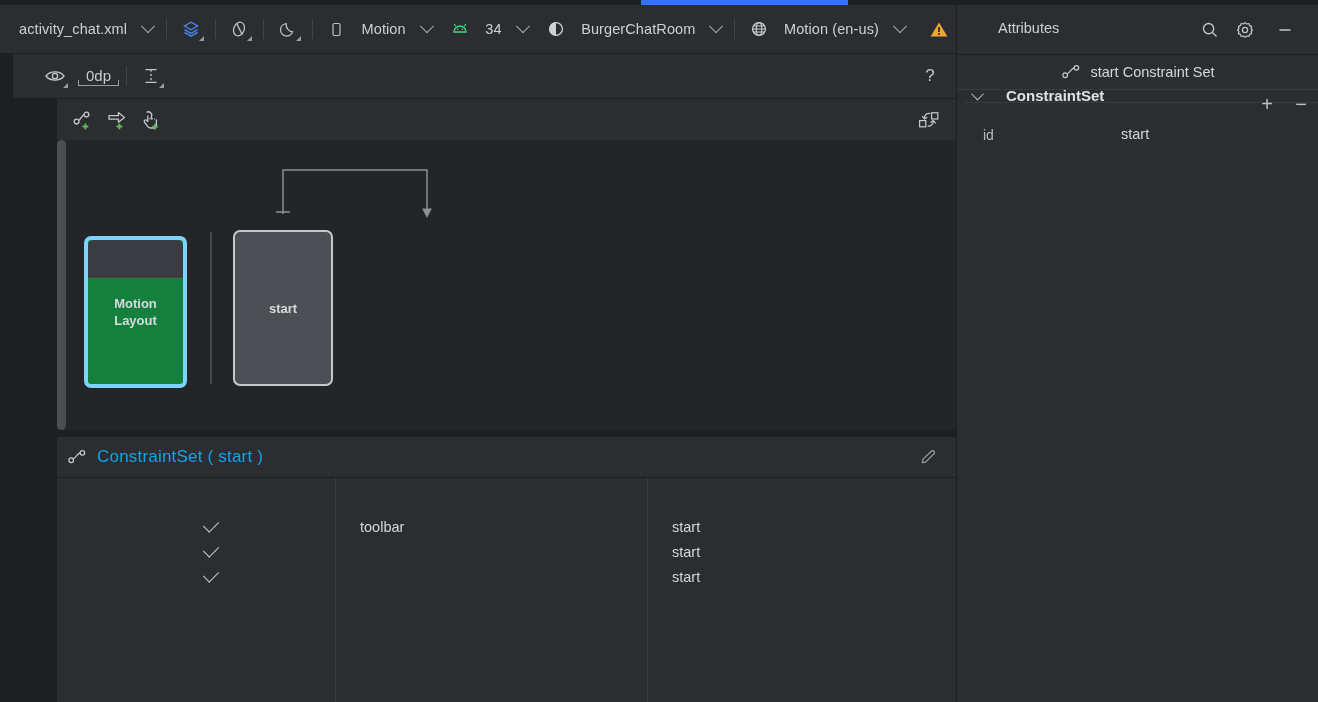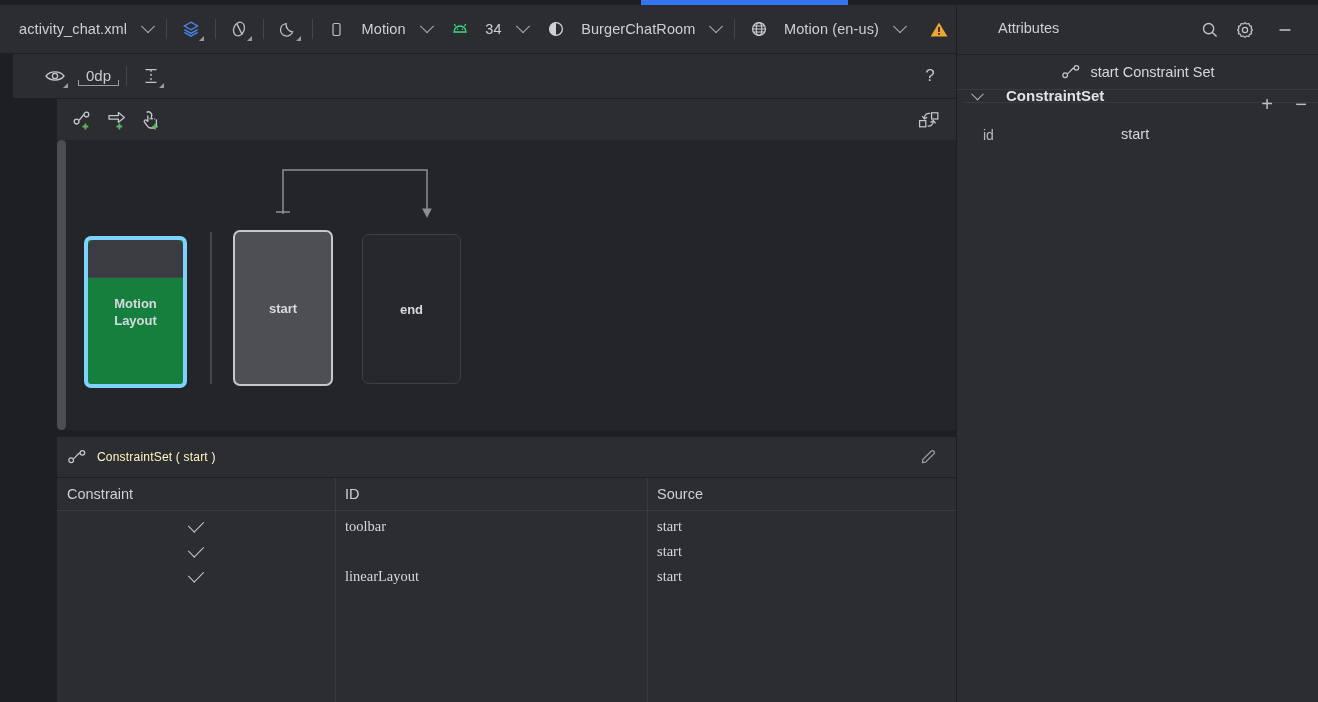--- a/index.html
+++ b/index.html
@@ -250,22 +250,22 @@
     width: 899px; height: 42px;
     background: #2b2d30;
     border-top: 1px solid #1e1f22;
     border-bottom: 1px solid #1e1f22;
     display: flex;
     align-items: center;
     padding-left: 10px;
     box-sizing: border-box;
   }
   .cs-header .title {
-    font-size: 12px;
-    color: #fef9c3;
+    font-size: 17px;
+    color: #0ea5e9;
     margin-left: 8px;
     letter-spacing: .2px;
   }
   .cs-header .pencil {
     position: absolute;
     right: 16px; top: 10px;
     width: 22px; height: 22px;
   }
 
   
@@ -293,22 +293,22 @@
     box-sizing: border-box;
   }
   .colsep {
     position: absolute;
     top: 0;
     width: 1px;
     background: #393b40;
   }
   .trow {
     position: absolute;
-    left: 0;
-    width: 899px; height: 25px; font-family: Liberation Serif, serif;
+    left: 15px;
+    width: 899px; height: 25px;
   }
   .cell {
     position: absolute;
     top: 0;
     height: 25px;
     display: flex;
     align-items: center;
     font-size: 14.5px;
     color: #d5d7dc;
     padding-left: 10px;
@@ -627,23 +627,20 @@
             <span>Layout</span>
           </div>
         </div>
 
         <div class="divider-bar"></div>
 
         <div class="mbox mbox-start">
           <span>start</span>
         </div>
 
-        <div class="mbox mbox-end">
-          <span>end</span>
-        </div>
 
       </div>
 
       <div class="vscroll-left"></div>
 
       <div class="cs-header">
         <span class="icobox">
           <svg width="22" height="18" viewBox="0 0 22 18">
             <circle cx="4.2" cy="12.2" r="2.3" fill="none" stroke="#c4c6cb" stroke-width="1.25"></circle>
             <circle cx="15.4" cy="4.8" r="2.3" fill="none" stroke="#c4c6cb" stroke-width="1.25"></circle>
@@ -652,25 +649,20 @@
         </span>
         <span class="title">ConstraintSet ( start )</span>
         <span class="pencil">
           <svg width="20" height="20" viewBox="0 0 20 20">
             <path d="M4.4 15.6 L4.9 12.4 L13.2 4.2 A1.9 1.9 0 0 1 15.9 6.9 L7.6 15.1 Z" fill="none" stroke="#9a9ca1" stroke-width="1.3" stroke-linejoin="round"></path>
           </svg>
         </span>
       </div>
 
       <div class="tbl">
-        <div class="thead">
-          <div class="th" style="left:0; width:278px">Constraint</div>
-          <div class="th" style="left:278px; width:312px">ID</div>
-          <div class="th" style="left:590px; width:309px">Source</div>
-        </div>
 
         <div class="colsep" style="left:278px; height:224px"></div>
         <div class="colsep" style="left:590px; height:224px"></div>
 
         <div class="trow" style="top:36px">
           <div class="cell check" style="left:0; width:278px">
               <span class="checkmark"></span>
             </div>
           <div class="cell" style="left:278px; width:312px">toolbar</div>
           <div class="cell" style="left:590px; width:309px">start</div>
@@ -680,21 +672,20 @@
           <div class="cell check" style="left:0; width:278px">
               <span class="checkmark"></span>
             </div>
           <div class="cell" style="left:590px; width:309px">start</div>
         </div>
 
         <div class="trow" style="top:86px">
           <div class="cell check" style="left:0; width:278px">
               <span class="checkmark"></span>
             </div>
-          <div class="cell" style="left:278px; width:312px">linearLayout</div>
           <div class="cell" style="left:590px; width:309px">start</div>
         </div>
       </div>
     </div>
   </div>
 
   <div class="attr-pane">
 
     <div class="attr-titlebar">
       <span class="ttl">Attributes</span>

